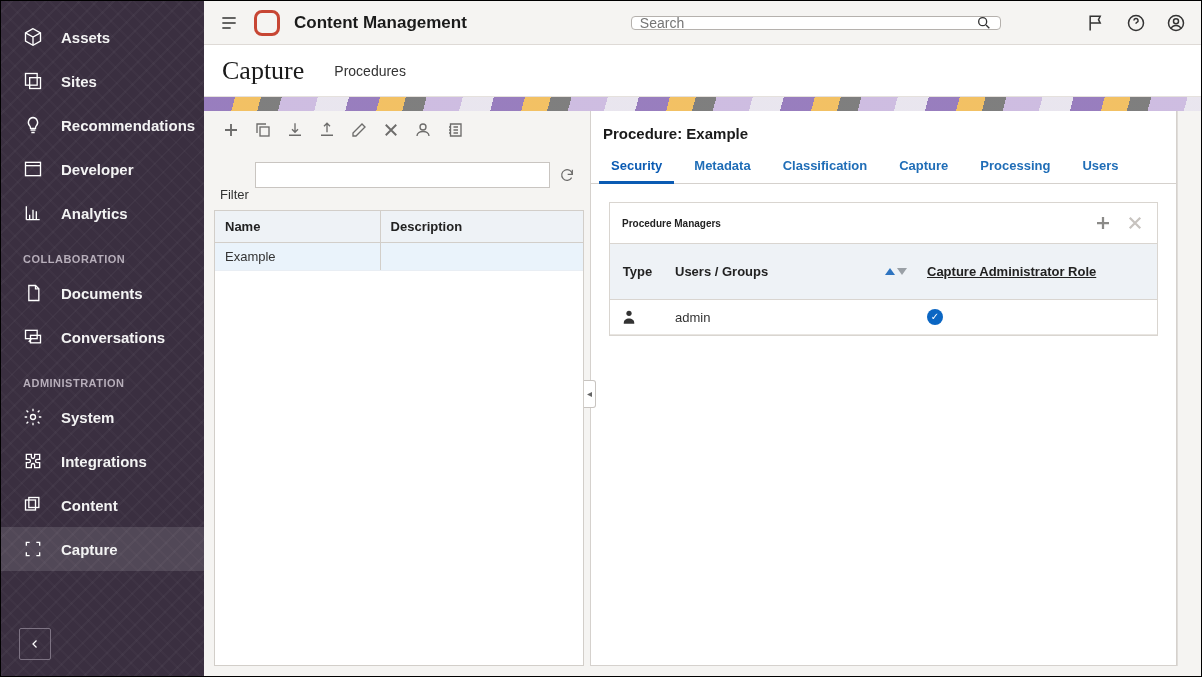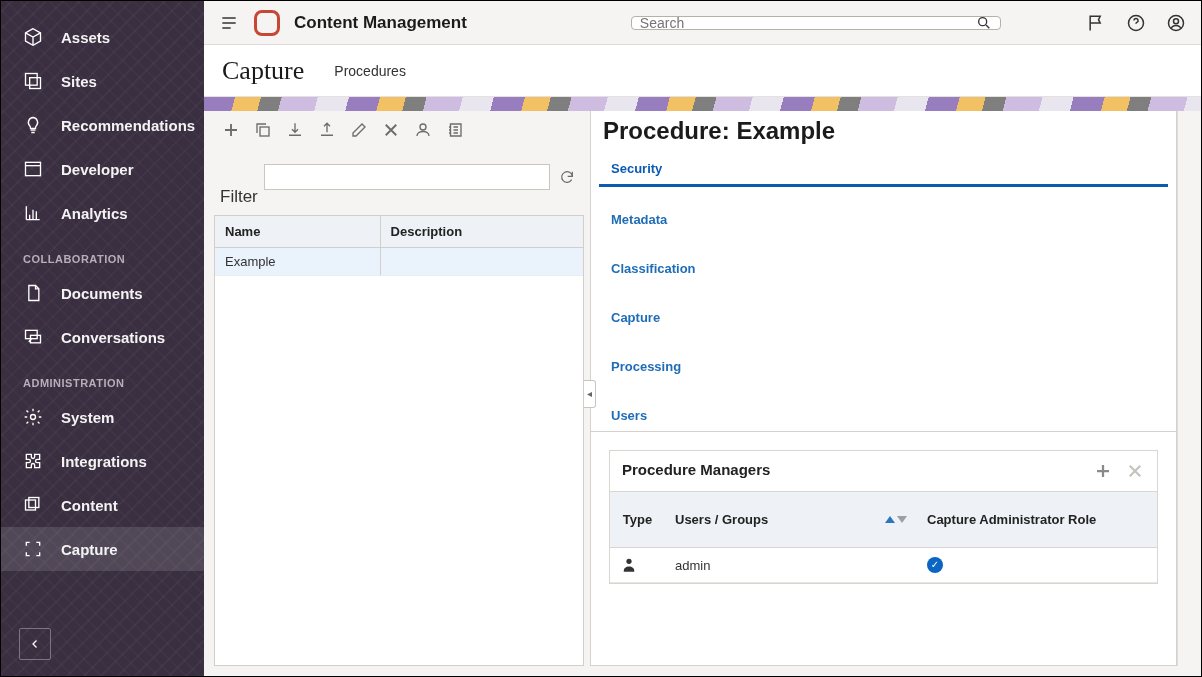--- a/index.html
+++ b/index.html
@@ -120,21 +120,21 @@
 
   
   .left-toolbar {
     display:flex; gap:10px; padding:4px 6px 6px 6px; align-items:center;
   }
   .tool-btn {
     width:22px; height:22px; display:flex; align-items:center; justify-content:center;
     color:#6d6c6b; cursor:pointer;
   }
   .filter-row { display:flex; align-items:center; gap:6px; padding:0 6px 8px 6px;}
-  .filter-label { font-size:17px; color:#333;margin-top:40px; }
+  .filter-label { font-size:13px; color:#333;margin-top:40px; }
   .filter-input { flex:1; height:26px; border:1px solid #c9c5c1; background:#fff; padding:0 6px;}
   .refresh-btn { width:22px; height:22px; display:flex; align-items:center; justify-content:center; color:#6d6c6b; cursor:pointer;}
 
   
   .left-table { border:1px solid #d2cec9; background:#fff; flex:1; display:flex; flex-direction:column; min-height:0;}
   .lt-head { display:flex; background:#eef2f6; border-bottom:1px solid #d2cec9;}
   .lt-head .cell { padding:8px 10px; font-weight:700; font-size:13px; color:#222;}
   .lt-row { display:flex; border-bottom:1px solid #e9eef4; background:#eaf3fb;}
   .lt-row .cell { padding:6px 10px; font-size:13px; }
   .col-name { width:45%; border-right:1px solid #d2cec9;}
@@ -142,48 +142,48 @@
 
   
   .splitter-tab {
     position:absolute; left:380px; top:50%; transform:translateY(-50%);
     width:12px; height:28px; border:1px solid #c8c4c0; border-left:none;
     background:#fff; display:flex; align-items:center; justify-content:center;
     font-size:10px; color:#666; cursor:pointer; border-radius:0 3px 3px 0;
   }
 
   
-  .proc-header { padding:6px 12px 2px 12px; font-size:24px; font-weight:700; color:#1b1b1b; }
-  .tabs { display:flex; gap:16px; border-bottom:1px solid #d5d1cd; padding:0 8px; margin-top:4px;flex-direction:column;}
+  .proc-header { padding:14px 12px 2px 12px; font-size:15px; font-weight:700; color:#1b1b1b; }
+  .tabs { display:flex; gap:8px; border-bottom:1px solid #d5d1cd; padding:0 8px; margin-top:4px;}
   .tab {
     padding:10px 12px 8px 12px; font-size:13px; color:#1f6db7; cursor:pointer; font-weight:600;
   }
   .tab.active {
     color:#0b5bb3; border-bottom:3px solid #0b5bb3; margin-bottom:-1px;
     font-weight:700;
   }
   .panel-body { padding:18px; }
 
   .card {
     border:1px solid #d9d5d0; background:#fff;
   }
   .card-header {
-    display:flex; align-items:flex-start; padding:10px 12px;
-    font-size:15px; font-weight:700; color:#222;
+    display:flex; align-items:center; padding:10px 12px;
+    font-size:10px; font-weight:700; color:#222;
   }
   .card-header .card-actions { margin-left:auto; display:flex; gap:12px; }
   .card-actions .act { width:20px; height:20px; display:flex; align-items:center; justify-content:center; color:#8b8a88; cursor:pointer;}
   .card-actions .act.disabled { color:#c7c3bf; cursor:default;}
 
   .mgr-table { width:100%; }
   .mgr-head { display:flex; background:#eef2f6; border-top:1px solid #d9d5d0; border-bottom:1px solid #d9d5d0;}
   .mgr-head .mcell { padding:20px 10px; font-weight:700; font-size:13px; color:#222;}
   .mc-type { width:55px; text-align:center;}
   .mc-users { flex:1; display:flex; align-items:center; gap:4px;}
-  .mc-role { width:240px;}
+  .mc-role { width:240px;text-decoration:underline;}
   .sort-icons { margin-left:auto; display:flex; gap:2px; align-items:center;}
   .tri-up { width:0;height:0;border-left:5px solid transparent;border-right:5px solid transparent;border-bottom:7px solid #2e74c0;}
   .tri-down { width:0;height:0;border-left:5px solid transparent;border-right:5px solid transparent;border-top:7px solid #9aa0a6;}
 
   .mgr-row { display:flex; border-bottom:1px solid #e8e5e1; }
   .mgr-row .mcell { padding:8px 10px; font-size:13px;}
   .user-icon { width:18px; height:18px;}
   .check-badge {
     width:16px; height:16px; border-radius:50%; background:#0b66c3; display:inline-flex;
     align-items:center; justify-content:center; color:#fff; font-size:10px;

